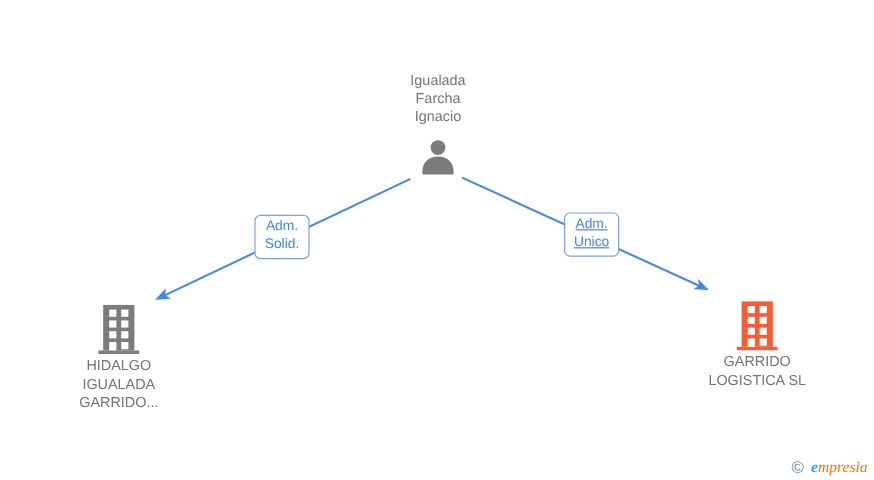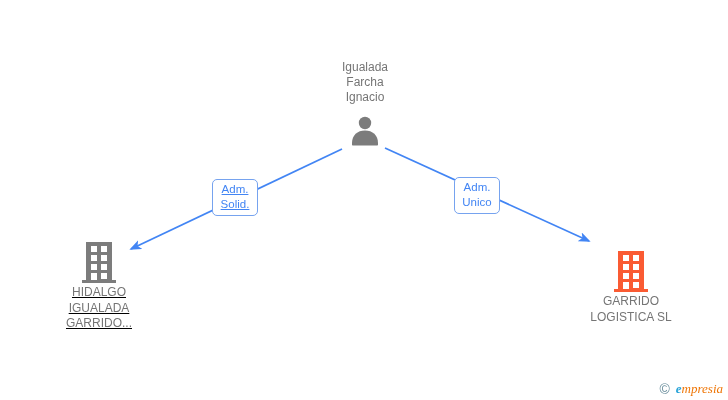--- a/index.html
+++ b/index.html
@@ -50,32 +50,32 @@
     background: #ffffff;
     border: 1.5px solid #76a3ef;
     border-radius: 5px;
     color: #4285f4;
     font-size: 11.5px;
     line-height: 15px;
     text-align: center;
     padding: 2px 2px 3px 2px;
     cursor: pointer;
   }
-  .edge-label.left  { left: 212px; top: 179px; text-decoration: underline; }
-  .edge-label.right { left: 454px; top: 177px; }
+  .edge-label.left  { left: 212px; top: 179px; }
+  .edge-label.right { left: 470px; top: 177px; text-decoration: underline; }
   .company-node {
     position: absolute;
     z-index: 2;
     width: 110px;
     display: flex;
     flex-direction: column;
     align-items: center;
     cursor: pointer;
   }
-  .company-node.left  { left: 44px;  top: 242px; text-decoration: underline; }
+  .company-node.left  { left: 44px;  top: 254px; }
   .company-node.right { left: 576px; top: 251px; }
   .building-svg { display: block; }
   .building-svg.gray   { fill: #7c7c7c; }
   .building-svg.orange { fill: #fa5b33; }
   .company-name {
     margin-top: 2px;
     width: 88px;
     font-size: 12px;
     line-height: 15.5px;
     color: #757575;

